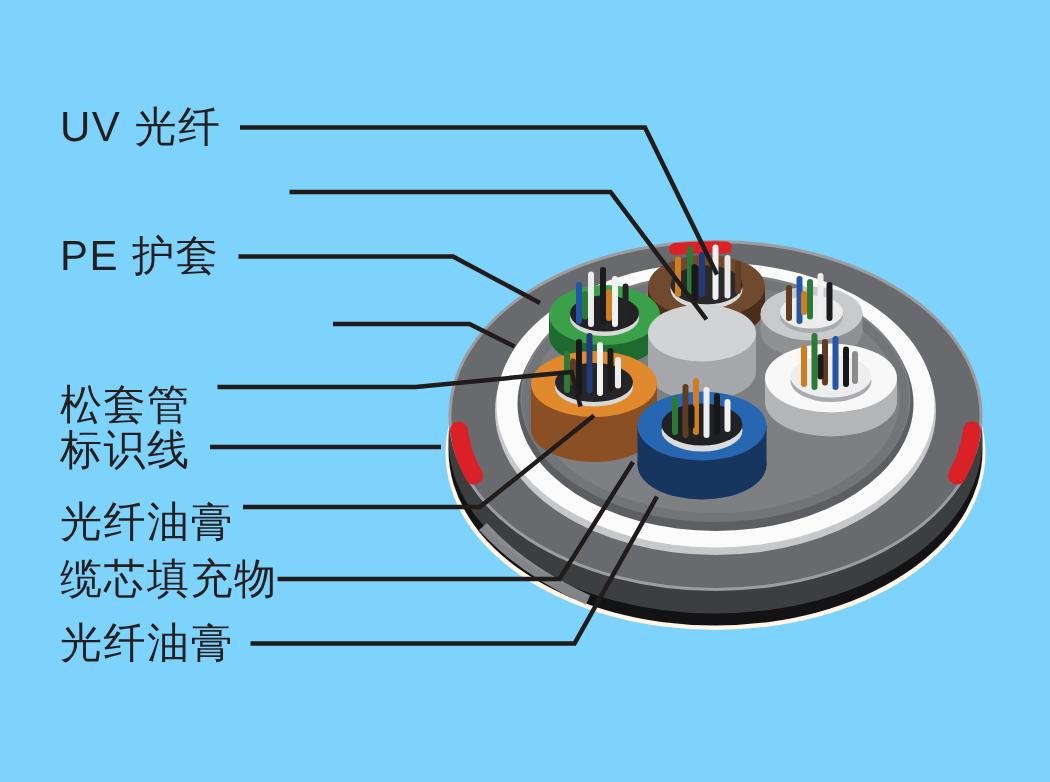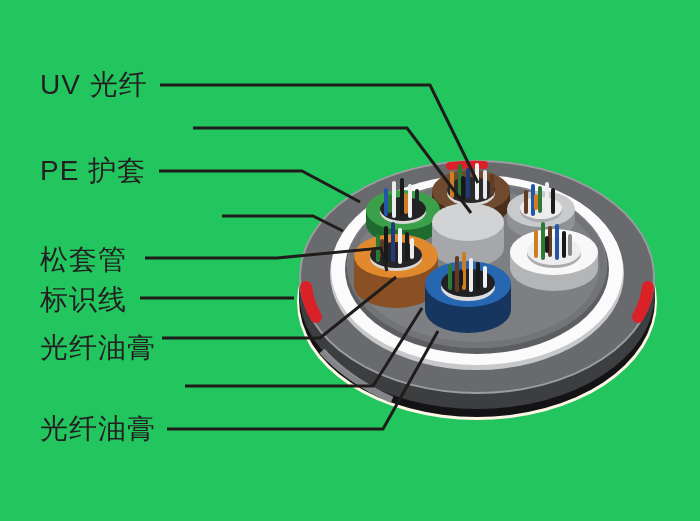--- a/index.html
+++ b/index.html
@@ -1,19 +1,19 @@
 <!DOCTYPE html>
 <html><head>
 <meta charset="utf-8">
 <style>
   html,body{margin:0;padding:0;}
   .screen{
     position:relative;
     width:700px;height:521px;
-    background:#22c55e;
+    background:#7dd3fc;
     overflow:hidden;
     font-family:"Liberation Sans","DejaVu Sans",sans-serif;
   }
   .diagram-svg{position:absolute;left:0;top:0;width:700px;height:521px;}
   .label{
     position:absolute;
     left:40px;
     transform:translateY(-50%);
     font-size:28px;
     font-weight:500;
@@ -166,18 +166,19 @@
       <path d="M145,258 H277 L381,248 L387,271"></path>
       <path d="M140,298 H294"></path>
       <path d="M162,338 H320 L396,277"></path>
       <path d="M185,386 H373 L422,308"></path>
       <path d="M167,429 H383 L438,331"></path>
     </g>
   </svg>
 
   <div class="label" style="top:85px">UV 光纤</div>
   <div class="label" style="top:171px">PE 护套</div>
-  <div class="label" style="top:260px">松套管</div>
+  <div class="label" style="top:270px">松套管</div>
   <div class="label" style="top:300px">标识线</div>
   <div class="label" style="top:348px">光纤油膏</div>
+  <div class="label" style="top:386px">缆芯填充物</div>
   <div class="label" style="top:429px">光纤油膏</div>
 
 </div>
 
 </body></html>

